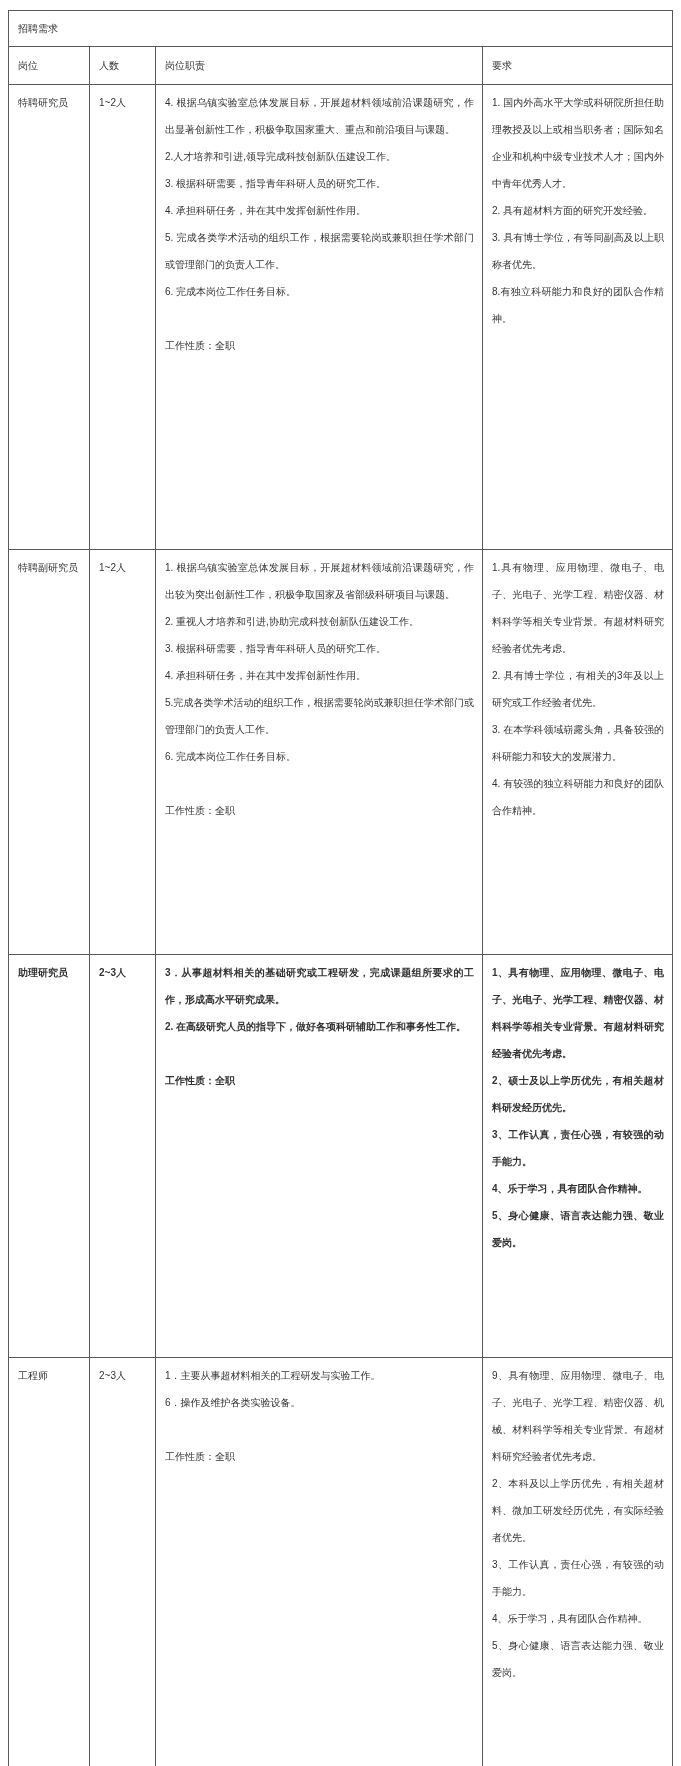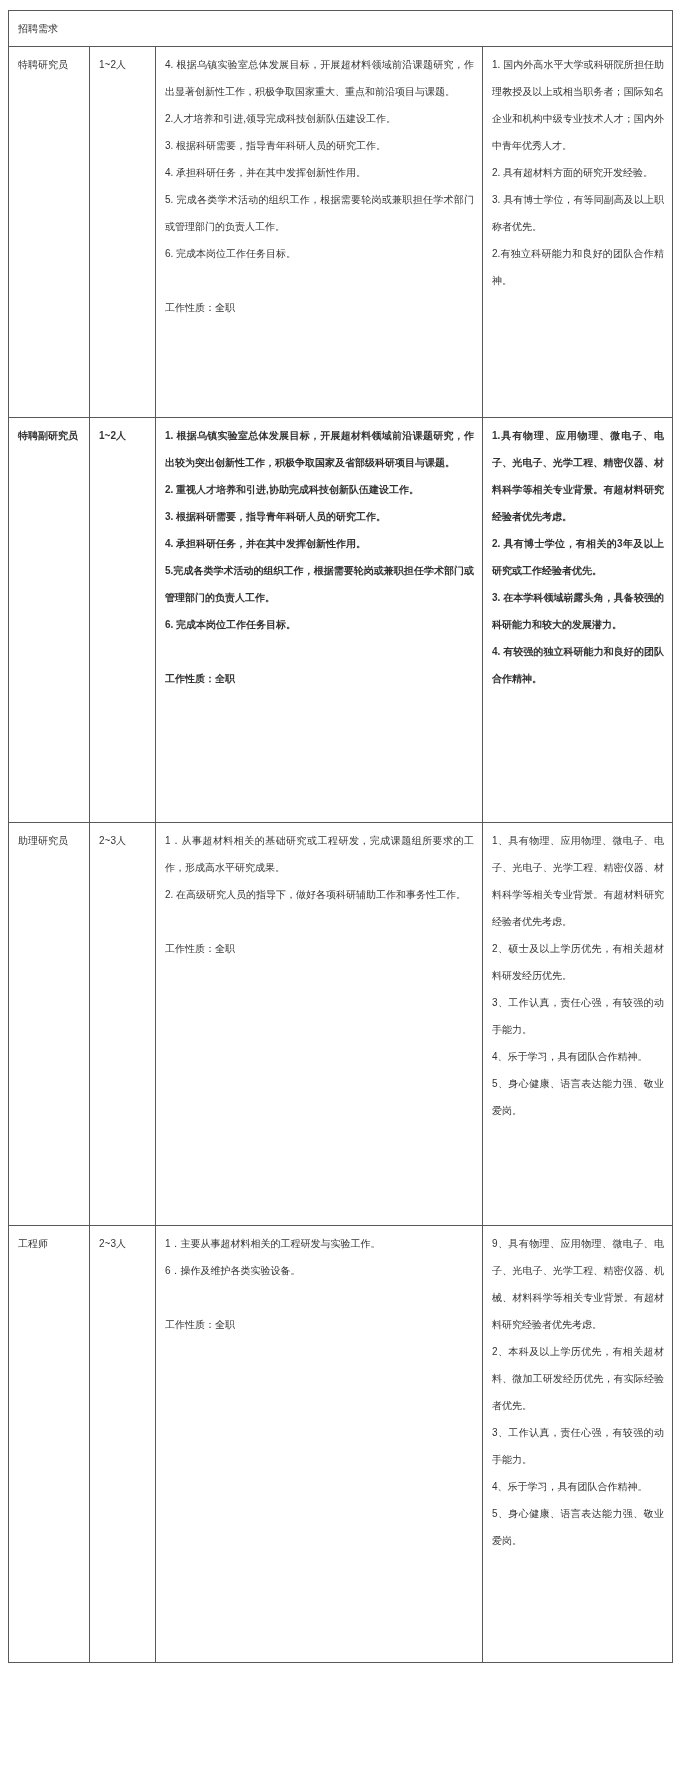--- a/index.html
+++ b/index.html
@@ -63,22 +63,28 @@
     <colgroup>
       <col style="width:81px">
       <col style="width:66px">
       <col style="width:327px">
       <col style="width:190px">
     </colgroup>
     <tbody>
       <tr>
         <td class="title-cell" colspan="4">招聘需求</td>
       </tr>
+      <tr class="head-row">
+        <td>岗位</td>
+        <td>人数</td>
+        <td>岗位职责</td>
+        <td>要求</td>
+      </tr>
 
-    <tr style="height: 371px;">
+    <tr style="height: 465px;">
     <td>
       <div class="cell-text">特聘研究员</div>
     </td>
     <td>
       <div class="cell-text">1~2人</div>
     </td>
     <td>
       <div>
               <div class="item">4. 根据乌镇实验室总体发展目标，开展超材料领域前沿课题研究，作出显著创新性工作，积极争取国家重大、重点和前沿项目与课题。</div>
               <div class="item">2.人才培养和引进,领导完成科技创新队伍建设工作。</div>
@@ -88,25 +94,25 @@
               <div class="item">6. 完成本岗位工作任务目标。</div>
             </div>
       <div class="spacer"></div>
       <div class="nature">工作性质：全职</div>
     </td>
     <td>
       <div>
               <div class="item">1. 国内外高水平大学或科研院所担任助理教授及以上或相当职务者；国际知名企业和机构中级专业技术人才；国内外中青年优秀人才。</div>
               <div class="item">2. 具有超材料方面的研究开发经验。</div>
               <div class="item">3. 具有博士学位，有等同副高及以上职称者优先。</div>
-              <div class="item">2.有独立科研能力和良好的团队合作精神。</div>
+              <div class="item">8.有独立科研能力和良好的团队合作精神。</div>
             </div>
     </td>
   </tr>
-        <tr style="height: 405px; font-weight: bold;">
+        <tr style="height: 405px;">
     <td>
       <div class="cell-text">特聘副研究员</div>
     </td>
     <td>
       <div class="cell-text">1~2人</div>
     </td>
     <td>
       <div>
               <div class="item">1. 根据乌镇实验室总体发展目标，开展超材料领域前沿课题研究，作出较为突出创新性工作，积极争取国家及省部级科研项目与课题。</div>
               <div class="item">2. 重视人才培养和引进,协助完成科技创新队伍建设工作。</div>
@@ -120,30 +126,30 @@
     </td>
     <td>
       <div>
               <div class="item">1.具有物理、应用物理、微电子、电子、光电子、光学工程、精密仪器、材料科学等相关专业背景。有超材料研究经验者优先考虑。</div>
               <div class="item">2. 具有博士学位，有相关的3年及以上研究或工作经验者优先。</div>
               <div class="item">3. 在本学科领域崭露头角，具备较强的科研能力和较大的发展潜力。</div>
               <div class="item">4. 有较强的独立科研能力和良好的团队合作精神。</div>
             </div>
     </td>
   </tr>
-        <tr style="height: 403px;">
+        <tr style="height: 403px; font-weight: bold;">
     <td>
       <div class="cell-text">助理研究员</div>
     </td>
     <td>
       <div class="cell-text">2~3人</div>
     </td>
     <td>
       <div>
-              <div class="item">1．从事超材料相关的基础研究或工程研发，完成课题组所要求的工作，形成高水平研究成果。</div>
+              <div class="item">3．从事超材料相关的基础研究或工程研发，完成课题组所要求的工作，形成高水平研究成果。</div>
               <div class="item">2. 在高级研究人员的指导下，做好各项科研辅助工作和事务性工作。</div>
             </div>
       <div class="spacer"></div>
       <div class="nature">工作性质：全职</div>
     </td>
     <td>
       <div>
               <div class="item">1、具有物理、应用物理、微电子、电子、光电子、光学工程、精密仪器、材料科学等相关专业背景。有超材料研究经验者优先考虑。</div>
               <div class="item">2、硕士及以上学历优先，有相关超材料研发经历优先。</div>
               <div class="item">3、工作认真，责任心强，有较强的动手能力。</div>

